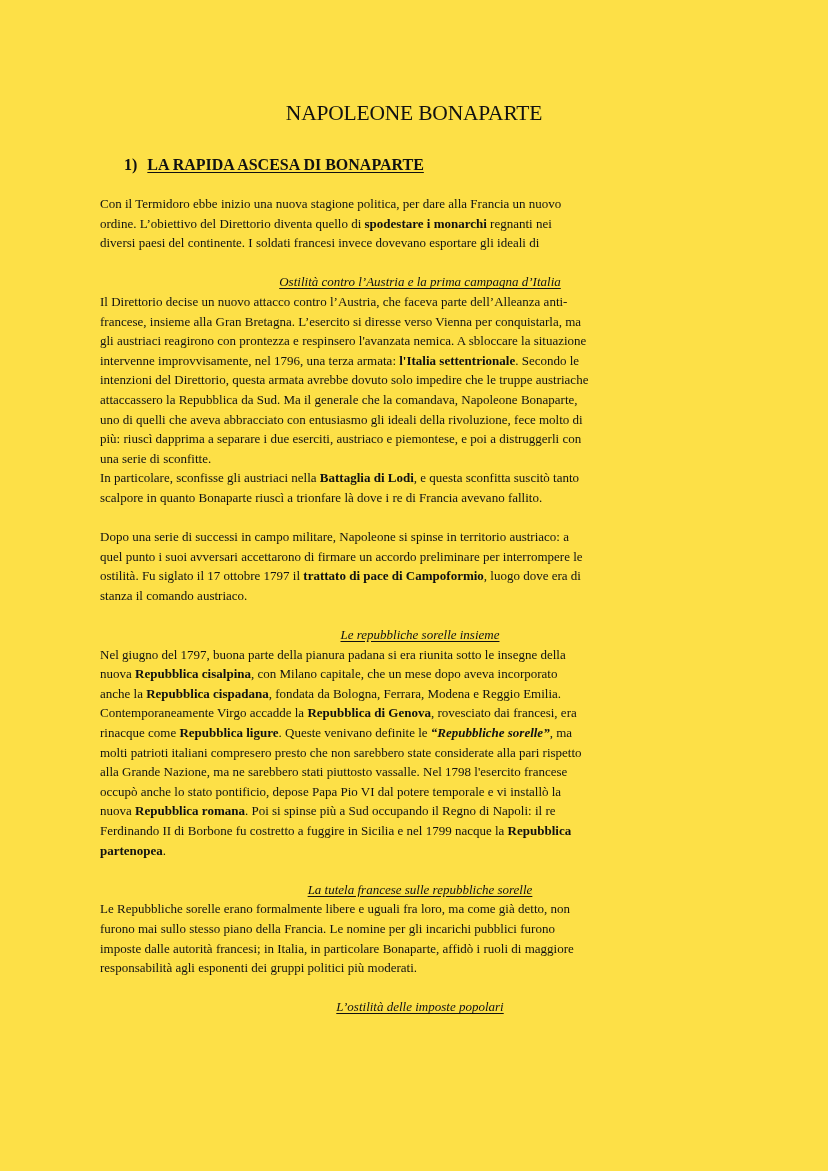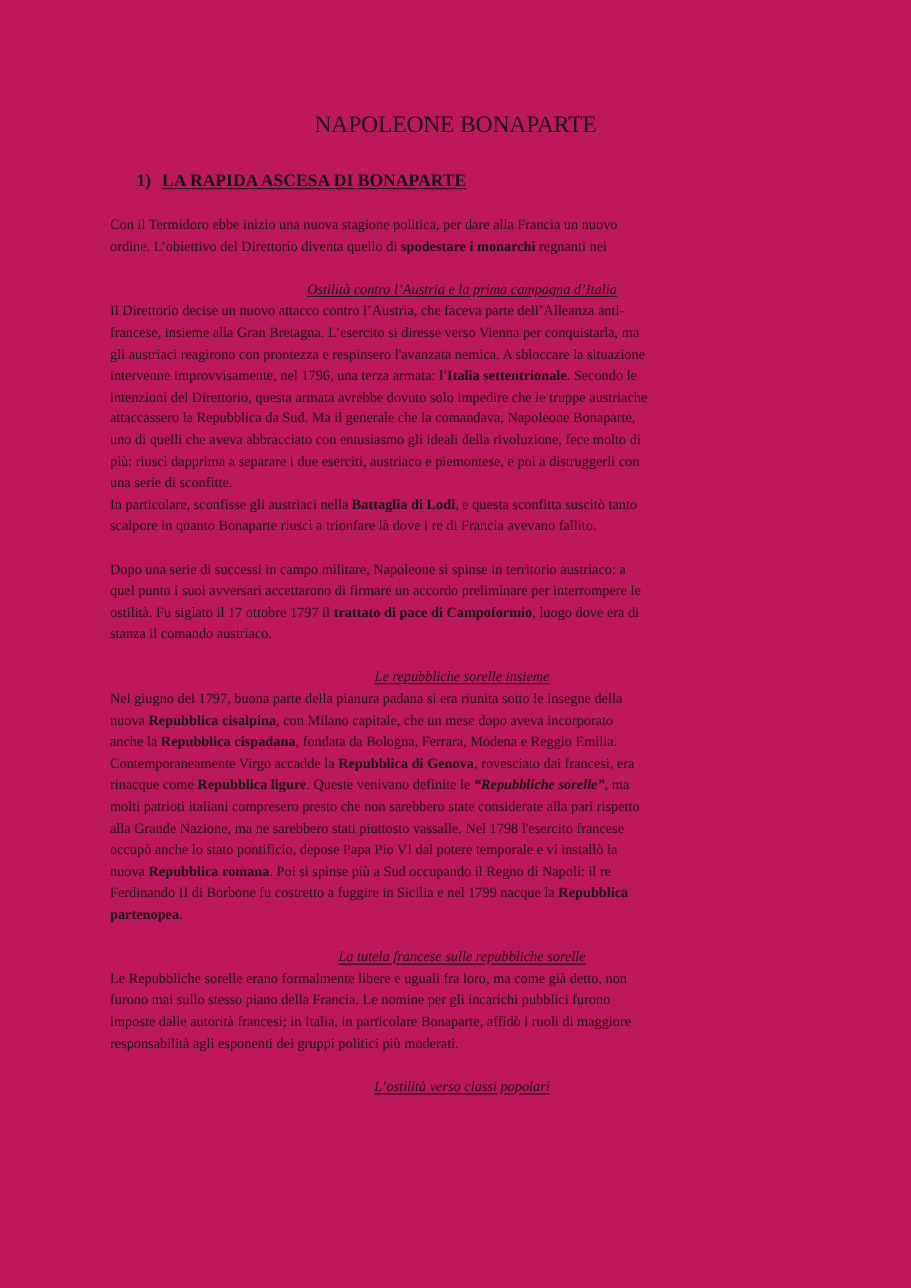--- a/index.html
+++ b/index.html
@@ -1,18 +1,18 @@
 <!DOCTYPE html>
 <html><head>
 <meta charset="utf-8">
 <style>
   html, body { margin: 0; padding: 0; background: #ffffff; }
   body { width: 828px; height: 1171px; overflow: hidden; position: relative;
          font-family: "Liberation Serif", serif; color: #111111; }
-  .page { position: absolute; left: 0; top: 0; width: 828px; height: 1171px; background: #be185d; }
+  .page { position: absolute; left: 0; top: 0; width: 828px; height: 1171px; background: #fde047; }
   .title { position: absolute; top: 101px; left: 0; width: 828px; text-align: center;
            font-size: 21.5px; letter-spacing: -0.2px; color: #111; }
   .heading { position: absolute; top: 156px; left: 124px; font-size: 16px; font-weight: bold; }
   .heading .num { margin-right: 10px; }
   .heading .txt { text-decoration: underline; text-underline-offset: 2px; }
   .content { position: absolute; left: 100px; top: 194px; width: 640px;
              font-size: 13px; line-height: 19.6px; }
   .para { margin: 0 0 19.6px 0; }
   .sub { font-style: italic; text-decoration: underline; text-underline-offset: 2px; display: block; text-align: center; }
   .b { font-weight: bold; }
@@ -26,20 +26,21 @@
   <div class="title">NAPOLEONE BONAPARTE</div>
 
   <div class="heading">
     <span class="num">1)</span><span class="txt">LA RAPIDA ASCESA DI BONAPARTE</span>
   </div>
 
   <div class="content" id="content">
     <p class="para">
         <span class="line"><span>Con il Termidoro ebbe inizio una nuova stagione politica, per dare alla Francia un nuovo</span></span>
         <span class="line"><span>ordine. L’obiettivo del Direttorio diventa quello di </span><span class="b">spodestare i monarchi</span><span> regnanti nei</span></span>
+        <span class="line"><span>diversi paesi del continente. I soldati francesi invece dovevano esportare gli ideali di</span></span>
       </p>
 
     <div class="para">
       <span class="sub">Ostilità contro l’Austria e la prima campagna d’Italia</span>
       <span><span class="line"><span>Il Direttorio decise un nuovo attacco contro l’Austria, che faceva parte dell’Alleanza anti-</span></span><span class="line"><span>francese, insieme alla Gran Bretagna. L’esercito si diresse verso Vienna per conquistarla, ma</span></span><span class="line"><span>gli austriaci reagirono con prontezza e respinsero l'avanzata nemica. A sbloccare la situazione</span></span><span class="line"><span>intervenne improvvisamente, nel 1796, una terza armata: </span><span class="b">l'Italia settentrionale</span><span>. Secondo le</span></span><span class="line"><span>intenzioni del Direttorio, questa armata avrebbe dovuto solo impedire che le truppe austriache</span></span><span class="line"><span>attaccassero la Repubblica da Sud. Ma il generale che la comandava, Napoleone Bonaparte,</span></span><span class="line"><span>uno di quelli che aveva abbracciato con entusiasmo gli ideali della rivoluzione, fece molto di</span></span><span class="line"><span>più: riuscì dapprima a separare i due eserciti, austriaco e piemontese, e poi a distruggerli con</span></span><span class="line"><span>una serie di sconfitte.</span></span><span class="line"><span>In particolare, sconfisse gli austriaci nella </span><span class="b">Battaglia di Lodi</span><span>, e questa sconfitta suscitò tanto</span></span><span class="line"><span>scalpore in quanto Bonaparte riuscì a trionfare là dove i re di Francia avevano fallito.</span></span></span>
     </div>
 
     <div class="para">
       <span><span class="line"><span>Dopo una serie di successi in campo militare, Napoleone si spinse in territorio austriaco: a</span></span><span class="line"><span>quel punto i suoi avversari accettarono di firmare un accordo preliminare per interrompere le</span></span><span class="line"><span>ostilità. Fu siglato il 17 ottobre 1797 il </span><span class="b">trattato di pace di Campoformio</span><span>, luogo dove era di</span></span><span class="line"><span>stanza il comando austriaco.</span></span></span>
     </div>
@@ -48,16 +49,16 @@
       <span class="sub">Le repubbliche sorelle insieme</span>
       <span><span class="line"><span>Nel giugno del 1797, buona parte della pianura padana si era riunita sotto le insegne della</span></span><span class="line"><span>nuova </span><span class="b">Repubblica cisalpina</span><span>, con Milano capitale, che un mese dopo aveva incorporato</span></span><span class="line"><span>anche la </span><span class="b">Repubblica cispadana</span><span>, fondata da Bologna, Ferrara, Modena e Reggio Emilia.</span></span><span class="line"><span>Contemporaneamente Virgo accadde la </span><span class="b">Repubblica di Genova</span><span>, rovesciato dai francesi, era</span></span><span class="line"><span>rinacque come </span><span class="b">Repubblica ligure</span><span>. Queste venivano definite le </span><span class="bi">“Repubbliche sorelle”</span><span>, ma</span></span><span class="line"><span>molti patrioti italiani compresero presto che non sarebbero state considerate alla pari rispetto</span></span><span class="line"><span>alla Grande Nazione, ma ne sarebbero stati piuttosto vassalle. Nel 1798 l'esercito francese</span></span><span class="line"><span>occupò anche lo stato pontificio, depose Papa Pio VI dal potere temporale e vi installò la</span></span><span class="line"><span>nuova </span><span class="b">Repubblica romana</span><span>. Poi si spinse più a Sud occupando il Regno di Napoli: il re</span></span><span class="line"><span>Ferdinando II di Borbone fu costretto a fuggire in Sicilia e nel 1799 nacque la </span><span class="b">Repubblica</span></span><span class="line"><span class="b">partenopea</span><span>.</span></span></span>
     </div>
 
     <div class="para">
       <span class="sub">La tutela francese sulle repubbliche sorelle</span>
       <span><span class="line"><span>Le Repubbliche sorelle erano formalmente libere e uguali fra loro, ma come già detto, non</span></span><span class="line"><span>furono mai sullo stesso piano della Francia. Le nomine per gli incarichi pubblici furono</span></span><span class="line"><span>imposte dalle autorità francesi; in Italia, in particolare Bonaparte, affidò i ruoli di maggiore</span></span><span class="line"><span>responsabilità agli esponenti dei gruppi politici più moderati.</span></span></span>
     </div>
 
     <div class="para">
-      <span class="sub">L’ostilità verso classi popolari</span>
+      <span class="sub">L’ostilità delle imposte popolari</span>
     </div>
   </div>
 </div>
 
 </body></html>

